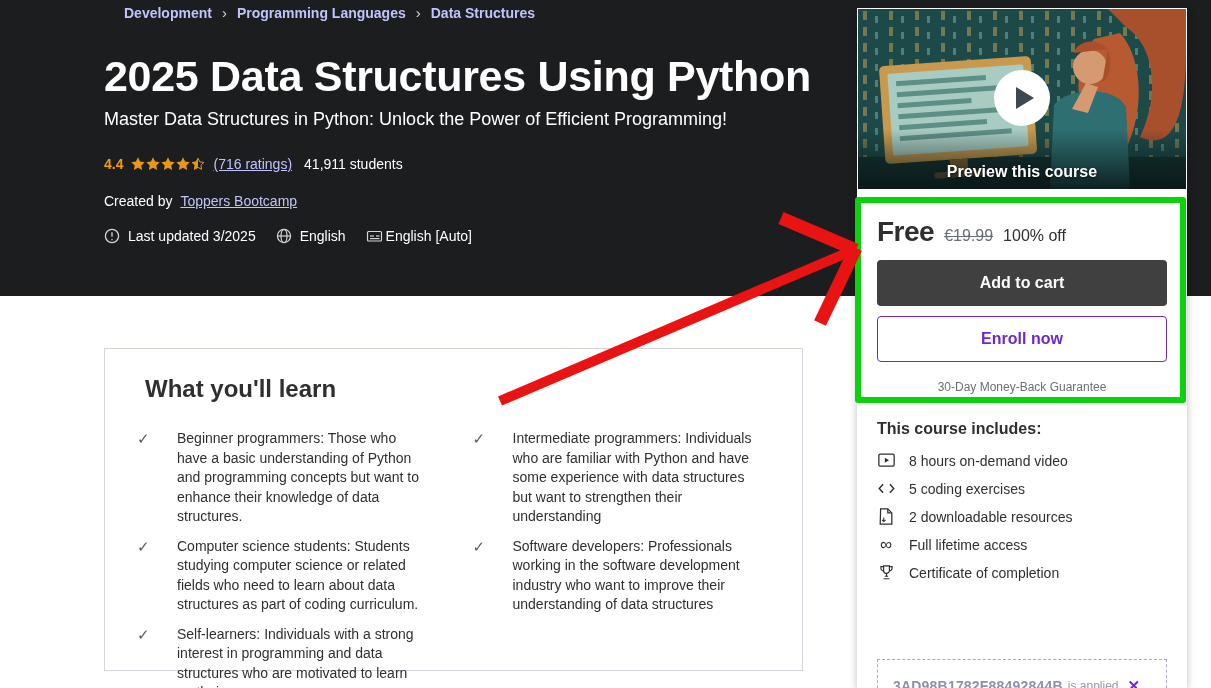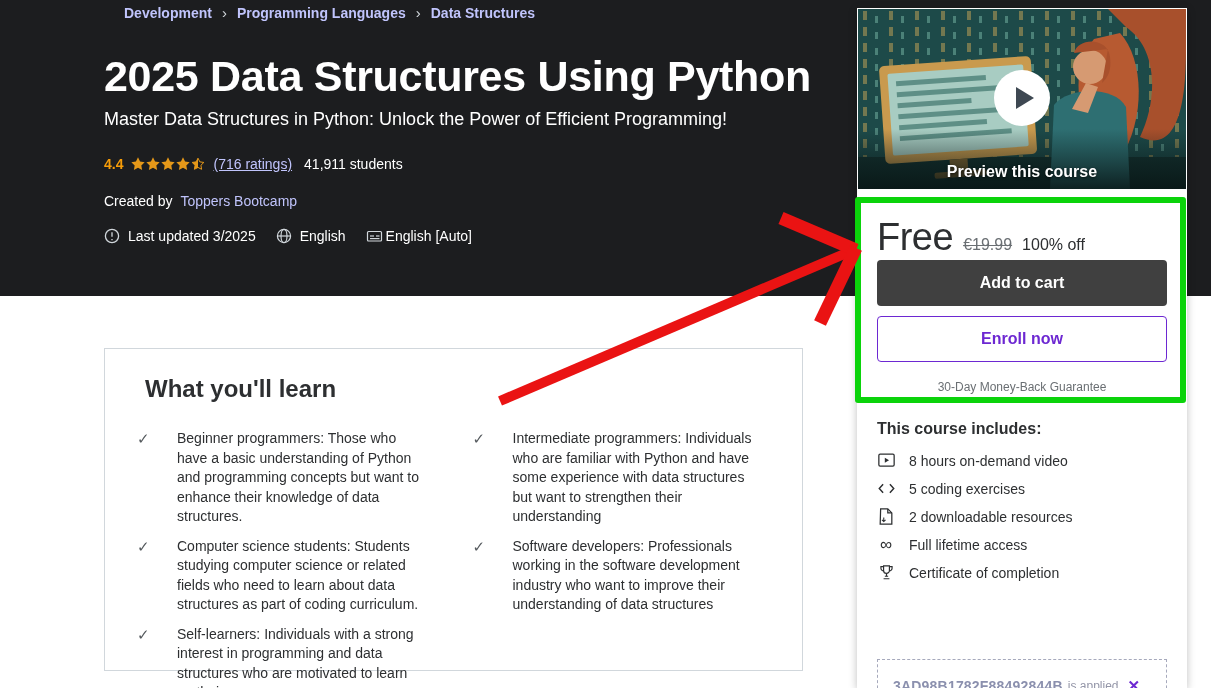--- a/index.html
+++ b/index.html
@@ -16,21 +16,21 @@
   .course-title { position:absolute; left:104px; top:52px; width:720px; color:#fff;
     font-size:43px; font-weight:bold; letter-spacing:-0.3px; }
   .course-subtitle { position:absolute; left:104px; top:109px; width:720px; color:#fff; font-size:18px; }
   .rating-row { position:absolute; left:104px; top:156px; display:flex; align-items:center; gap:8px; font-size:14px; }
   .rating-value { color:#f69c08; font-weight:bold; }
   .stars { display:flex; align-items:center; gap:1px; }
   .stars svg { display:block; }
   .ratings-link { color:#c0c4fc; text-decoration:underline; cursor:pointer; }
   .students { color:#fff; margin-left:4px; }
   .created-row { position:absolute; left:104px; top:193px; font-size:14px; color:#fff; }
-  .created-row a { color:#c0c4fc; cursor:pointer; margin-left:4px; }
+  .created-row a { color:#c0c4fc; text-decoration:underline; cursor:pointer; margin-left:4px; }
   .meta-row { position:absolute; left:104px; top:228px; display:flex; align-items:center; gap:8px;
     font-size:14px; color:#fff; }
   .meta-item { display:flex; align-items:center; gap:8px; }
   .meta-item + .meta-item { margin-left:12px; }
   .meta-item svg { display:block; }
   .meta-cc { gap:3px; }
 
   
   .learn-card { position:absolute; left:104px; top:328px; width:699px; height:323px;
     background:#fff; border:1px solid #d1d7dc; padding:26px 40px 24px 32px;margin-top:20px; }
@@ -45,21 +45,21 @@
   .preview { position:relative; width:328px; height:180px; margin:1px; overflow:hidden; cursor:pointer; }
   .preview svg.scene { position:absolute; left:0; top:0; }
   .play-btn { position:absolute; left:136px; top:61px; width:56px; height:56px; border-radius:50%;
     background:#fff; display:flex; align-items:center; justify-content:center; cursor:pointer; }
   .play-tri { width:0; height:0; border-left:18px solid #3e4852; border-top:11px solid transparent;
     border-bottom:11px solid transparent; margin-left:5px; }
   .preview-label { position:absolute; left:0; right:0; bottom:8px; text-align:center; color:#fff;
     font-size:16px; font-weight:bold; text-shadow:0 1px 3px rgba(0,0,0,.7); }
 
   .price-row { position:absolute; left:20px; top:208px; display:flex; align-items:baseline; gap:10px; }
-  .price-current { font-size:38px; font-weight:normal; color:#2d2f31; letter-spacing:-0.5px; }
+  .price-current { font-size:28px; font-weight:bold; color:#2d2f31; letter-spacing:-0.5px; }
   .price-original { font-size:16px; color:#6a6f73; text-decoration:line-through; }
   .price-discount { font-size:16px; color:#2d2f31; }
   .btn { position:absolute; left:20px; width:290px; height:46px; border-radius:4px; font-size:16px;
     font-weight:bold; display:flex; align-items:center; justify-content:center; cursor:pointer;
     font-family:"Liberation Sans", sans-serif; }
   .btn-cart { top:252px; background:#404040; border:none; color:#fff; }
   .btn-enroll { top:308px; background:#fff; border:1px solid #6d28d2; color:#6d28d2; }
   .guarantee { position:absolute; left:0; top:372px; width:330px; text-align:center;
     font-size:12px; color:#6a6f73; }
 

